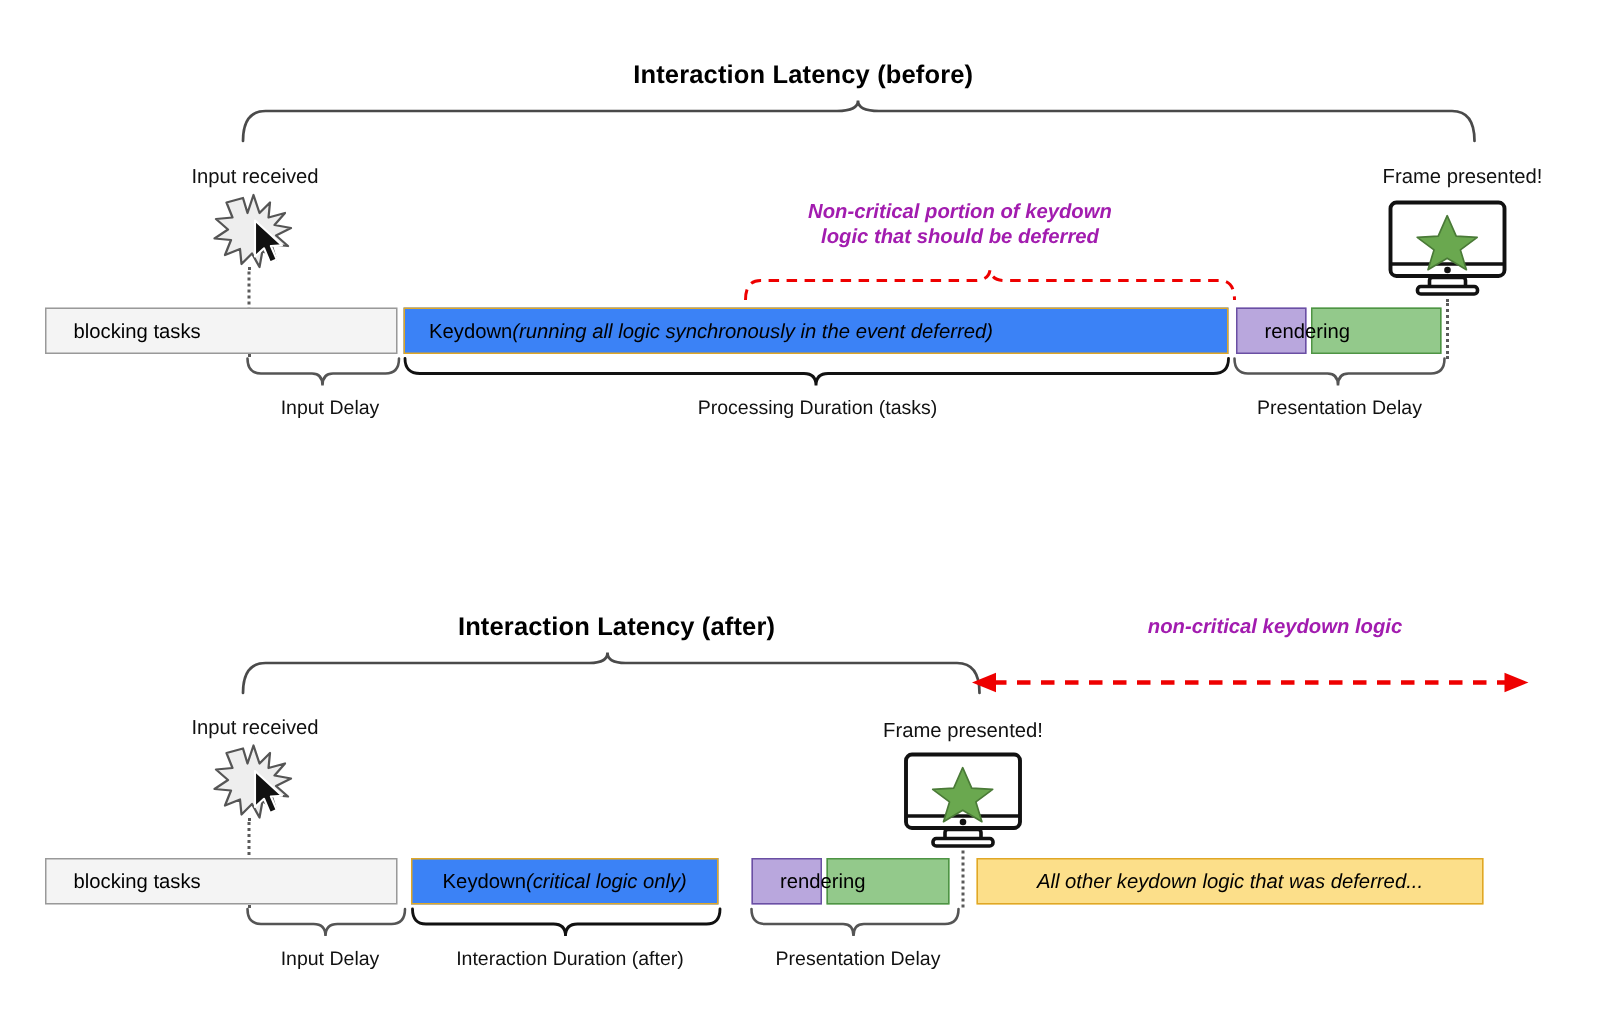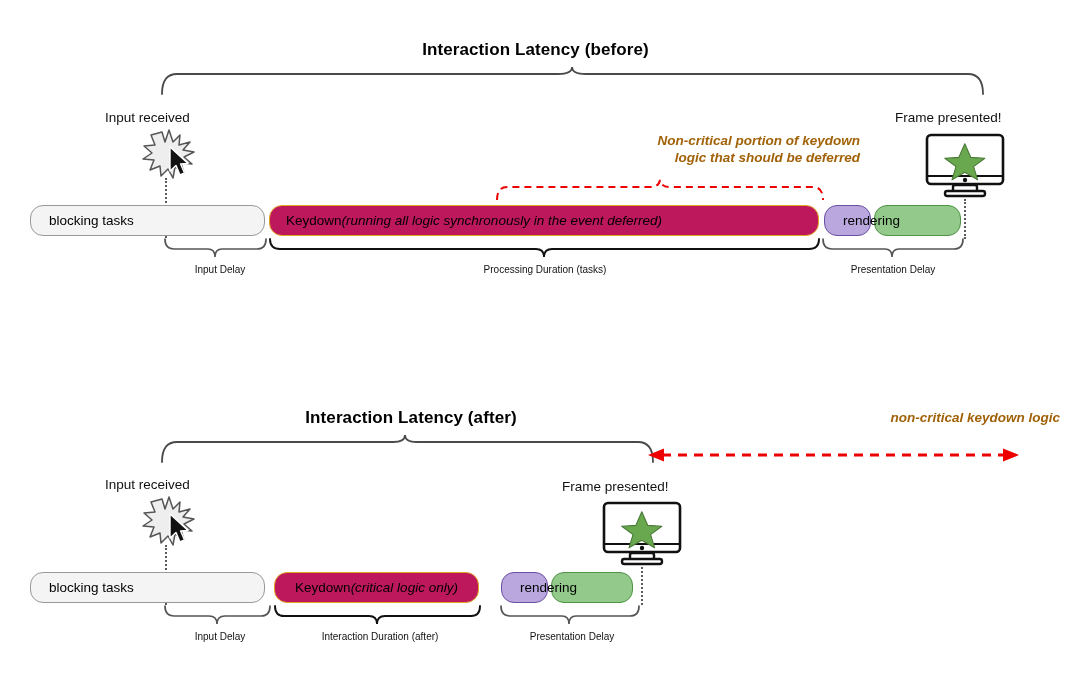--- a/index.html
+++ b/index.html
@@ -30,66 +30,65 @@
     font-weight: bold;
     text-align: center;
     white-space: nowrap;
     letter-spacing: 0.1px;
   }
 
   
   .caption {
     font-size: 13.5px;
     white-space: nowrap;
-    text-align: left;
-    color: #111;
-  }
-
-  
-  .brace-label {
-    font-size: 10px;
-    white-space: nowrap;
     text-align: center;
     color: #111;
   }
 
   
+  .brace-label {
+    font-size: 13px;
+    white-space: nowrap;
+    text-align: center;
+    color: #111;
+  }
+
+  
   .red-note {
-    color: #a16207;
+    color: #a21caf;
     font-size: 13.5px;
     font-weight: bold;
     font-style: italic;
-    text-align: right;
+    text-align: center;
     line-height: 1.25;
     white-space: nowrap;
   }
 
   
   .bar {
     box-sizing: border-box;
     height: 31px;
     border-width: 1.6px;
     border-style: solid;
     display: flex;
     align-items: center;
     justify-content: center;
     font-size: 13.5px;
     line-height: 1;
     overflow: visible;
     white-space: nowrap;
-    border-radius: 13px;
   }
   .bar-blocking {
     background: #f4f4f4;
     border-color: #999999;
     justify-content: flex-start;
     padding-left: 18px;
   }
   .bar-keydown {
-    background: #be185d;
+    background: #3b82f6;
     border-color: #e0a726;
   }
   .bar-keydown.left-align { justify-content: flex-start; padding-left: 16px; }
   .bar-purple {
     background: #b9a7dd;
     border-color: #6a4fa3;
   }
   .bar-green {
     background: #93c98b;
     border-color: #4e9444;
@@ -264,20 +263,23 @@
     <span>Keydown </span>
       <span class="kd-italic">(critical logic only)</span>
   </div>
 
   <div class="abs bar bar-purple" style="left:501px; top:572px; width:47px;"></div>
 
   <div class="abs bar bar-green" style="left:551px; top:572px; width:82px;"></div>
 
   <div class="render-label" style="left:520px; top:580px;">rendering</div>
 
+  <div class="abs bar bar-deferred" style="left:651px; top:572px; width:338px;">
+    <span>All other keydown logic that was deferred...</span>
+  </div>
 
   <div class="abs" style="left:163px; top:605px;">
     <svg width="110" height="22" viewBox="0 0 110 22">
       <path d="M2,1 Q2,11 11,11 L46,11 Q54,11 54,19 Q54,11 62,11 L98,11 Q107,11 107,1" fill="none" stroke="#555555" stroke-width="1.7" stroke-linecap="round"></path>
     </svg>
   </div>
   <div class="abs brace-label" style="left:165px; top:631px; width:110px;">Input Delay</div>
 
   <div class="abs" style="left:273px; top:605px;">
     <svg width="212" height="22" viewBox="0 0 212 22">

